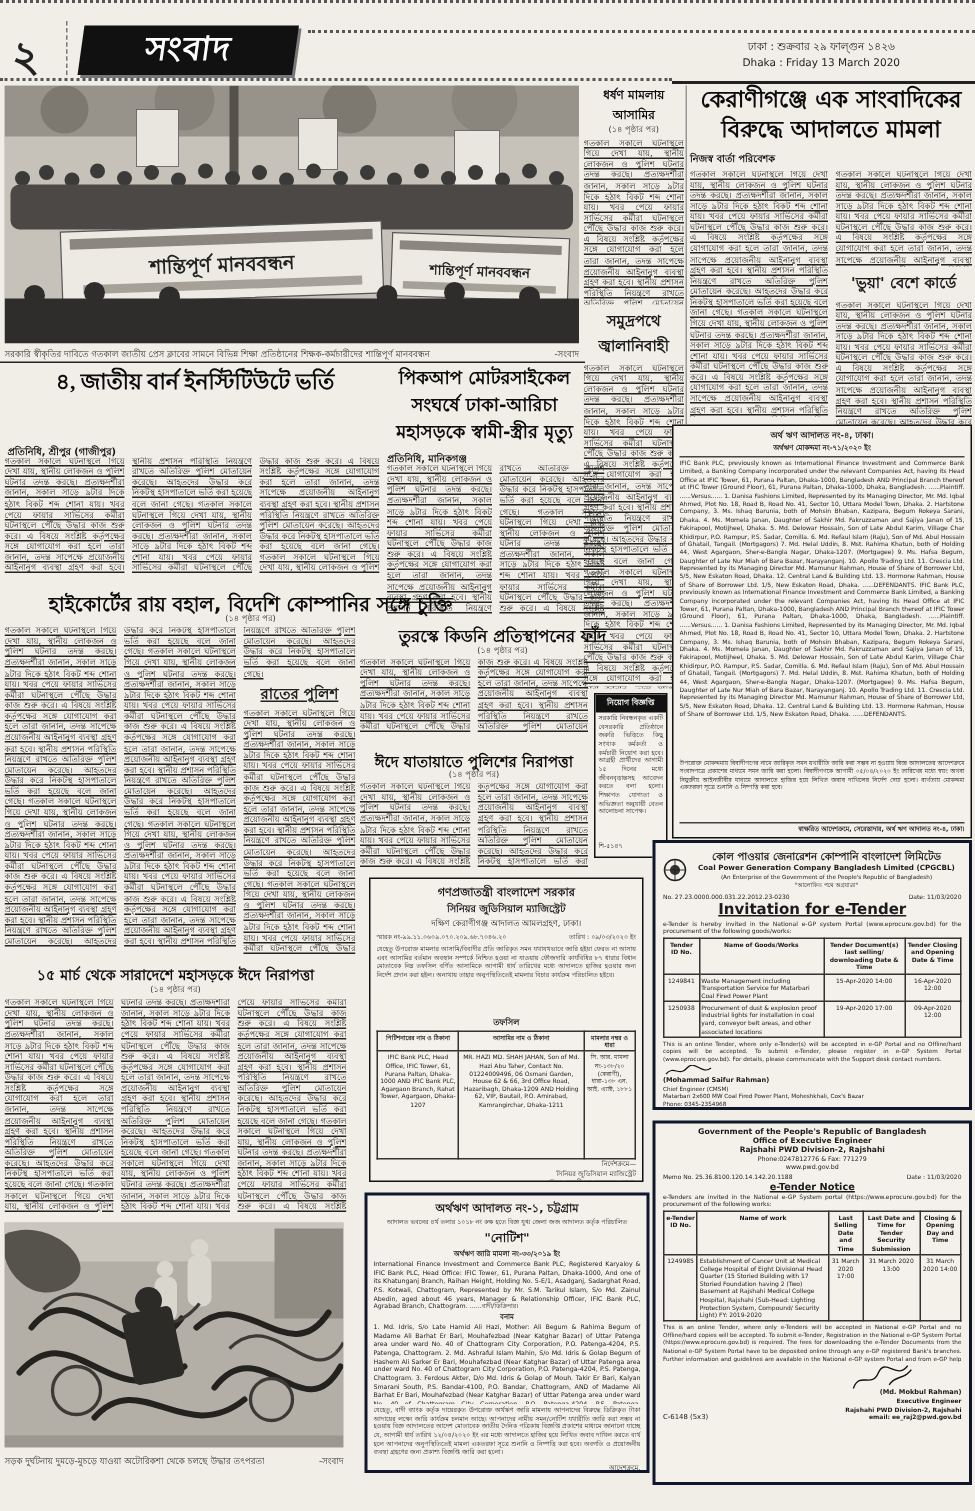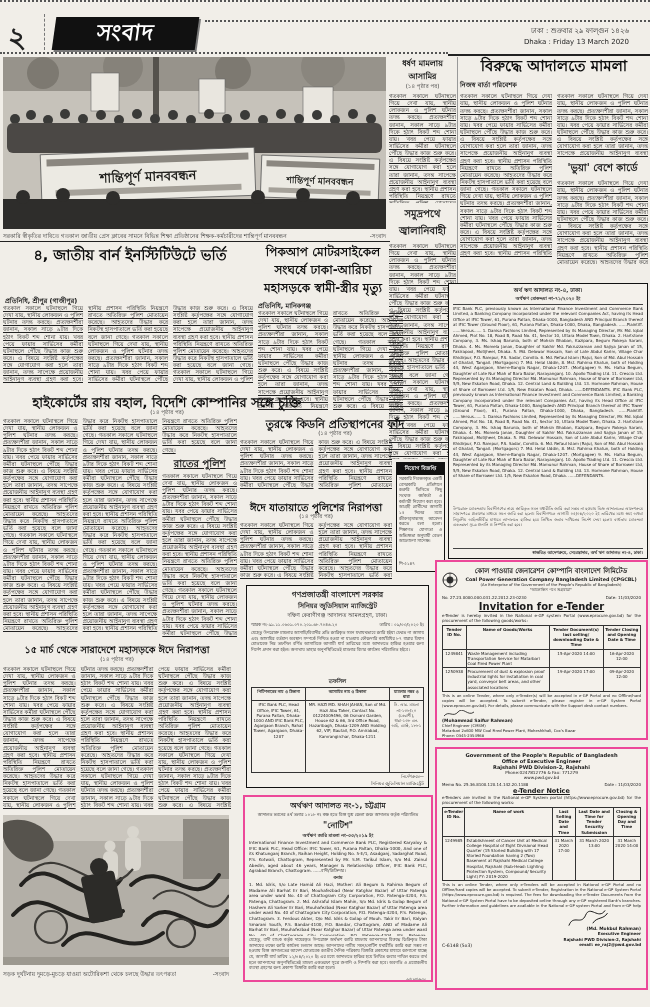--- a/index.html
+++ b/index.html
@@ -19,40 +19,40 @@
   .byline{font-weight:bold;font-size:6.5px;color:#111;}
   .crosshead{font-weight:bold;font-size:10px;text-align:center;margin:3px 0;}
   
   .btxt{font-size:5.5px;line-height:1.3;text-align:justify;color:#222;overflow:hidden;
         -webkit-hyphens:auto;word-break:break-word;text-decoration:underline;}
   .cols2{column-count:2;column-gap:5px;column-fill:auto;}
   .cols3{column-count:3;column-gap:5px;column-fill:auto;}
   .caption{font-size:5.8px;color:#333;display:flex;justify-content:space-between;}
   
   .nbox{border:1px solid #111;background:#f4f1eb;overflow:hidden;box-sizing:border-box;}
-  .nbox2{border:2px solid #ec4899;}
+  .nbox2{border:2px solid #0f172a;}
   .c{text-align:center;}
   .tiny{font-size:4.2px;line-height:1.35;text-align:justify;color:#1c1c1c;}
   .tb{width:100%;border-collapse:collapse;}
   .tb th,.tb td{border:0.5px solid #333;font-size:4px;line-height:1.3;padding:1px;vertical-align:top;}
   .tb th{font-weight:bold;text-align:center;}
   .sig{font-size:4.4px;line-height:1.4;}
   .photo{background:#b9b5ad;overflow:hidden;}
   svg{display:block;}
 </style>
 </head>
 <body>
 
 <div class="abs dotted" style="left:0;top:10;width:650px;"></div>
 <div class="abs pageno" style="left:8px;top:16px;">২</div>
 <div class="abs" style="left:44px;top:14px;width:0;height:36px;border-left:1px dashed #777;"></div>
 <div class="abs mast" style="left:54px;top:17px;width:143px;height:33px;">সংবাদ</div>
 <div class="abs dotted" style="left:205px;top:20px;width:445px;"></div>
 <div class="abs dotted" style="left:0;top:52px;width:448px;"></div>
-<div class="abs dateline" style="left:434px;top:26px;width:195px;">
+<div class="abs dateline" style="left:450px;top:26px;width:195px;text-align:center;">
   <div>ঢাকা : শুক্রবার ২৯ ফাল্গুন ১৪২৬</div>
   <div>Dhaka : Friday 13 March 2020</div>
 </div>
 <div class="abs rule" style="left:448px;top:54px;width:202px;height:1.5px;"></div>
 
 <div class="abs photo" style="left:3px;top:57px;width:383px;height:172px;">
   <svg width="383" height="172" viewBox="0 0 383 172">
     <rect width="383" height="172" fill="#c6c2ba"></rect>
     <rect y="0" width="383" height="34" fill="#97938b"></rect>
     <circle cx="40" cy="16" r="16" fill="#7d7971"></circle>
@@ -122,34 +122,35 @@
 <div class="abs" style="left:389px;top:57px;width:67px;height:402px;overflow:hidden;">
   <div class="hl" style="font-size:8px;">ধর্ষণ মামলায় আসামির</div>
   <div class="cont">(১৪ পৃষ্ঠার পর)</div>
   <div class="btxt" style="height:110px;margin-top:2px;">গতকাল সকালে ঘটনাস্থলে গিয়ে দেখা যায়, স্থানীয় লোকজন ও পুলিশ ঘটনার তদন্ত করছে। প্রত্যক্ষদর্শীরা জানান, সকাল সাড়ে ৯টার দিকে হঠাৎ বিকট শব্দ শোনা যায়। খবর পেয়ে ফায়ার সার্ভিসের কর্মীরা ঘটনাস্থলে পৌঁছে উদ্ধার কাজ শুরু করে। এ বিষয়ে সংশ্লিষ্ট কর্তৃপক্ষের সঙ্গে যোগাযোগ করা হলে তারা জানান, তদন্ত সাপেক্ষে প্রয়োজনীয় আইনানুগ ব্যবস্থা গ্রহণ করা হবে। স্থানীয় প্রশাসন পরিস্থিতি নিয়ন্ত্রণে রাখতে অতিরিক্ত পুলিশ মোতায়েন করেছে। আহতদের উদ্ধার করে নিকটস্থ হাসপাতালে ভর্তি করা হয়েছে বলে জানা গেছে। গতকাল সকালে ঘটনাস্থলে গিয়ে দেখা যায়, স্থানীয় লোকজন ও পুলিশ ঘটনার তদন্ত করছে। প্রত্যক্ষদর্শীরা জানান, সকাল সাড়ে ৯টার দিকে হঠাৎ বিকট শব্দ শোনা যায়। খবর পেয়ে ফায়ার সার্ভিসের কর্মীরা ঘটনাস্থলে পৌঁছে উদ্ধার কাজ শুরু করে। এ বিষয়ে সংশ্লিষ্ট কর্তৃপক্ষের সঙ্গে যোগাযোগ করা হলে তারা জানান, তদন্ত সাপেক্ষে প্রয়োজনীয় আইনানুগ ব্যবস্থা গ্রহণ করা হবে। স্থানীয় প্রশাসন পরিস্থিতি নিয়ন্ত্রণে রাখতে অতিরিক্ত পুলিশ মোতায়েন করেছে। আহতদের উদ্ধার করে নিকটস্থ হাসপাতালে ভর্তি করা হয়েছে বলে জানা গেছে।</div>
   <div class="crosshead">সমুদ্রপথে জ্বালানিবাহী</div>
   <div class="btxt" style="height:252px;">গতকাল সকালে ঘটনাস্থলে গিয়ে দেখা যায়, স্থানীয় লোকজন ও পুলিশ ঘটনার তদন্ত করছে। প্রত্যক্ষদর্শীরা জানান, সকাল সাড়ে ৯টার দিকে হঠাৎ বিকট শব্দ শোনা যায়। খবর পেয়ে ফায়ার সার্ভিসের কর্মীরা ঘটনাস্থলে পৌঁছে উদ্ধার কাজ শুরু করে। এ বিষয়ে সংশ্লিষ্ট কর্তৃপক্ষের সঙ্গে যোগাযোগ করা হলে তারা জানান, তদন্ত সাপেক্ষে প্রয়োজনীয় আইনানুগ ব্যবস্থা গ্রহণ করা হবে। স্থানীয় প্রশাসন পরিস্থিতি নিয়ন্ত্রণে রাখতে অতিরিক্ত পুলিশ মোতায়েন করেছে। আহতদের উদ্ধার করে নিকটস্থ হাসপাতালে ভর্তি করা হয়েছে বলে জানা গেছে। গতকাল সকালে ঘটনাস্থলে গিয়ে দেখা যায়, স্থানীয় লোকজন ও পুলিশ ঘটনার তদন্ত করছে। প্রত্যক্ষদর্শীরা জানান, সকাল সাড়ে ৯টার দিকে হঠাৎ বিকট শব্দ শোনা যায়। খবর পেয়ে ফায়ার সার্ভিসের কর্মীরা ঘটনাস্থলে পৌঁছে উদ্ধার কাজ শুরু করে। এ বিষয়ে সংশ্লিষ্ট কর্তৃপক্ষের সঙ্গে যোগাযোগ করা হলে তারা জানান, তদন্ত সাপেক্ষে প্রয়োজনীয় আইনানুগ ব্যবস্থা গ্রহণ করা হবে। স্থানীয় প্রশাসন পরিস্থিতি নিয়ন্ত্রণে রাখতে অতিরিক্ত পুলিশ মোতায়েন করেছে। আহতদের উদ্ধার করে নিকটস্থ হাসপাতালে ভর্তি করা হয়েছে বলে জানা গেছে। গতকাল সকালে ঘটনাস্থলে গিয়ে দেখা যায়, স্থানীয় লোকজন ও পুলিশ ঘটনার তদন্ত করছে। প্রত্যক্ষদর্শীরা জানান, সকাল সাড়ে ৯টার দিকে হঠাৎ বিকট শব্দ শোনা যায়। খবর পেয়ে ফায়ার সার্ভিসের কর্মীরা ঘটনাস্থলে পৌঁছে উদ্ধার কাজ শুরু করে। এ বিষয়ে সংশ্লিষ্ট কর্তৃপক্ষের সঙ্গে যোগাযোগ করা হলে তারা জানান, তদন্ত সাপেক্ষে প্রয়োজনীয় আইনানুগ ব্যবস্থা গ্রহণ করা হবে। স্থানীয় প্রশাসন পরিস্থিতি নিয়ন্ত্রণে রাখতে অতিরিক্ত পুলিশ মোতায়েন করেছে। আহতদের উদ্ধার করে নিকটস্থ হাসপাতালে ভর্তি করা হয়েছে বলে জানা গেছে। গতকাল সকালে ঘটনাস্থলে গিয়ে দেখা যায়, স্থানীয় লোকজন ও পুলিশ ঘটনার তদন্ত করছে। প্রত্যক্ষদর্শীরা জানান, সকাল সাড়ে ৯টার দিকে হঠাৎ বিকট শব্দ শোনা যায়। খবর পেয়ে ফায়ার সার্ভিসের কর্মীরা ঘটনাস্থলে পৌঁছে উদ্ধার কাজ শুরু করে। এ বিষয়ে সংশ্লিষ্ট কর্তৃপক্ষের সঙ্গে যোগাযোগ করা হলে তারা জানান, তদন্ত সাপেক্ষে প্রয়োজনীয় আইনানুগ ব্যবস্থা গ্রহণ করা হবে। স্থানীয় প্রশাসন পরিস্থিতি নিয়ন্ত্রণে রাখতে অতিরিক্ত পুলিশ মোতায়েন করেছে। আহতদের উদ্ধার করে নিকটস্থ হাসপাতালে ভর্তি করা হয়েছে বলে জানা গেছে।</div>
 </div>
 <div class="abs" style="left:457px;top:57px;width:0;height:226px;border-left:0.5px solid #999;"></div>
 
 <div class="abs" style="left:460px;top:56px;width:188px;">
+  <div class="hl" style="font-size:15px;line-height:1.35;">কেরাণীগঞ্জে এক সাংবাদিকের</div>
   <div class="hl" style="font-size:15px;line-height:1.35;">বিরুদ্ধে আদালতে মামলা</div>
   <div class="byline" style="margin-top:4px;">নিজস্ব বার্তা পরিবেশক</div>
   <div style="display:flex;gap:5px;margin-top:2px;">
     <div class="btxt" style="width:92px;height:164px;">গতকাল সকালে ঘটনাস্থলে গিয়ে দেখা যায়, স্থানীয় লোকজন ও পুলিশ ঘটনার তদন্ত করছে। প্রত্যক্ষদর্শীরা জানান, সকাল সাড়ে ৯টার দিকে হঠাৎ বিকট শব্দ শোনা যায়। খবর পেয়ে ফায়ার সার্ভিসের কর্মীরা ঘটনাস্থলে পৌঁছে উদ্ধার কাজ শুরু করে। এ বিষয়ে সংশ্লিষ্ট কর্তৃপক্ষের সঙ্গে যোগাযোগ করা হলে তারা জানান, তদন্ত সাপেক্ষে প্রয়োজনীয় আইনানুগ ব্যবস্থা গ্রহণ করা হবে। স্থানীয় প্রশাসন পরিস্থিতি নিয়ন্ত্রণে রাখতে অতিরিক্ত পুলিশ মোতায়েন করেছে। আহতদের উদ্ধার করে নিকটস্থ হাসপাতালে ভর্তি করা হয়েছে বলে জানা গেছে। গতকাল সকালে ঘটনাস্থলে গিয়ে দেখা যায়, স্থানীয় লোকজন ও পুলিশ ঘটনার তদন্ত করছে। প্রত্যক্ষদর্শীরা জানান, সকাল সাড়ে ৯টার দিকে হঠাৎ বিকট শব্দ শোনা যায়। খবর পেয়ে ফায়ার সার্ভিসের কর্মীরা ঘটনাস্থলে পৌঁছে উদ্ধার কাজ শুরু করে। এ বিষয়ে সংশ্লিষ্ট কর্তৃপক্ষের সঙ্গে যোগাযোগ করা হলে তারা জানান, তদন্ত সাপেক্ষে প্রয়োজনীয় আইনানুগ ব্যবস্থা গ্রহণ করা হবে। স্থানীয় প্রশাসন পরিস্থিতি নিয়ন্ত্রণে রাখতে অতিরিক্ত পুলিশ মোতায়েন করেছে। আহতদের উদ্ধার করে নিকটস্থ হাসপাতালে ভর্তি করা হয়েছে বলে জানা গেছে। গতকাল সকালে ঘটনাস্থলে গিয়ে দেখা যায়, স্থানীয় লোকজন ও পুলিশ ঘটনার তদন্ত করছে। প্রত্যক্ষদর্শীরা জানান, সকাল সাড়ে ৯টার দিকে হঠাৎ বিকট শব্দ শোনা যায়। খবর পেয়ে ফায়ার সার্ভিসের কর্মীরা ঘটনাস্থলে পৌঁছে উদ্ধার কাজ শুরু করে। এ বিষয়ে সংশ্লিষ্ট কর্তৃপক্ষের সঙ্গে যোগাযোগ করা হলে তারা জানান, তদন্ত সাপেক্ষে প্রয়োজনীয় আইনানুগ ব্যবস্থা গ্রহণ করা হবে। স্থানীয় প্রশাসন পরিস্থিতি নিয়ন্ত্রণে রাখতে অতিরিক্ত পুলিশ মোতায়েন করেছে। আহতদের উদ্ধার করে নিকটস্থ হাসপাতালে ভর্তি করা হয়েছে বলে জানা গেছে।</div>
     <div style="width:91px;">
       <div class="btxt" style="width:91px;height:64px;">গতকাল সকালে ঘটনাস্থলে গিয়ে দেখা যায়, স্থানীয় লোকজন ও পুলিশ ঘটনার তদন্ত করছে। প্রত্যক্ষদর্শীরা জানান, সকাল সাড়ে ৯টার দিকে হঠাৎ বিকট শব্দ শোনা যায়। খবর পেয়ে ফায়ার সার্ভিসের কর্মীরা ঘটনাস্থলে পৌঁছে উদ্ধার কাজ শুরু করে। এ বিষয়ে সংশ্লিষ্ট কর্তৃপক্ষের সঙ্গে যোগাযোগ করা হলে তারা জানান, তদন্ত সাপেক্ষে প্রয়োজনীয় আইনানুগ ব্যবস্থা গ্রহণ করা হবে। স্থানীয় প্রশাসন পরিস্থিতি নিয়ন্ত্রণে রাখতে অতিরিক্ত পুলিশ মোতায়েন করেছে। আহতদের উদ্ধার করে নিকটস্থ হাসপাতালে ভর্তি করা হয়েছে বলে জানা গেছে।</div>
       <div class="crosshead">'ভুয়া' বেশে কার্ডে</div>
       <div class="btxt" style="width:91px;height:84px;">গতকাল সকালে ঘটনাস্থলে গিয়ে দেখা যায়, স্থানীয় লোকজন ও পুলিশ ঘটনার তদন্ত করছে। প্রত্যক্ষদর্শীরা জানান, সকাল সাড়ে ৯টার দিকে হঠাৎ বিকট শব্দ শোনা যায়। খবর পেয়ে ফায়ার সার্ভিসের কর্মীরা ঘটনাস্থলে পৌঁছে উদ্ধার কাজ শুরু করে। এ বিষয়ে সংশ্লিষ্ট কর্তৃপক্ষের সঙ্গে যোগাযোগ করা হলে তারা জানান, তদন্ত সাপেক্ষে প্রয়োজনীয় আইনানুগ ব্যবস্থা গ্রহণ করা হবে। স্থানীয় প্রশাসন পরিস্থিতি নিয়ন্ত্রণে রাখতে অতিরিক্ত পুলিশ মোতায়েন করেছে। আহতদের উদ্ধার করে নিকটস্থ হাসপাতালে ভর্তি করা হয়েছে বলে জানা গেছে। গতকাল সকালে ঘটনাস্থলে গিয়ে দেখা যায়, স্থানীয় লোকজন ও পুলিশ ঘটনার তদন্ত করছে। প্রত্যক্ষদর্শীরা জানান, সকাল সাড়ে ৯টার দিকে হঠাৎ বিকট শব্দ শোনা যায়। খবর পেয়ে ফায়ার সার্ভিসের কর্মীরা ঘটনাস্থলে পৌঁছে উদ্ধার কাজ শুরু করে। এ বিষয়ে সংশ্লিষ্ট কর্তৃপক্ষের সঙ্গে যোগাযোগ করা হলে তারা জানান, তদন্ত সাপেক্ষে প্রয়োজনীয় আইনানুগ ব্যবস্থা গ্রহণ করা হবে। স্থানীয় প্রশাসন পরিস্থিতি নিয়ন্ত্রণে রাখতে অতিরিক্ত পুলিশ মোতায়েন করেছে। আহতদের উদ্ধার করে নিকটস্থ হাসপাতালে ভর্তি করা হয়েছে বলে জানা গেছে।</div>
     </div>
   </div>
 </div>
 
 <div class="abs" style="left:6px;top:245px;width:248px;">
-  <div class="hl" style="font-size:14.5px;line-height:1.4;">৪, জাতীয় বার্ন ইনস্টিটিউটে ভর্তি</div>
+  <div class="hl" style="font-size:14.5px;line-height:1.4;font-family:Liberation Serif, serif;">৪, জাতীয় বার্ন ইনস্টিটিউটে ভর্তি</div>
 </div>
 <div class="abs byline" style="left:5px;top:296px;">প্রতিনিধি, শ্রীপুর (গাজীপুর)</div>
 <div class="abs btxt cols3" style="left:3px;top:305px;width:250px;height:84px;">গতকাল সকালে ঘটনাস্থলে গিয়ে দেখা যায়, স্থানীয় লোকজন ও পুলিশ ঘটনার তদন্ত করছে। প্রত্যক্ষদর্শীরা জানান, সকাল সাড়ে ৯টার দিকে হঠাৎ বিকট শব্দ শোনা যায়। খবর পেয়ে ফায়ার সার্ভিসের কর্মীরা ঘটনাস্থলে পৌঁছে উদ্ধার কাজ শুরু করে। এ বিষয়ে সংশ্লিষ্ট কর্তৃপক্ষের সঙ্গে যোগাযোগ করা হলে তারা জানান, তদন্ত সাপেক্ষে প্রয়োজনীয় আইনানুগ ব্যবস্থা গ্রহণ করা হবে। স্থানীয় প্রশাসন পরিস্থিতি নিয়ন্ত্রণে রাখতে অতিরিক্ত পুলিশ মোতায়েন করেছে। আহতদের উদ্ধার করে নিকটস্থ হাসপাতালে ভর্তি করা হয়েছে বলে জানা গেছে। গতকাল সকালে ঘটনাস্থলে গিয়ে দেখা যায়, স্থানীয় লোকজন ও পুলিশ ঘটনার তদন্ত করছে। প্রত্যক্ষদর্শীরা জানান, সকাল সাড়ে ৯টার দিকে হঠাৎ বিকট শব্দ শোনা যায়। খবর পেয়ে ফায়ার সার্ভিসের কর্মীরা ঘটনাস্থলে পৌঁছে উদ্ধার কাজ শুরু করে। এ বিষয়ে সংশ্লিষ্ট কর্তৃপক্ষের সঙ্গে যোগাযোগ করা হলে তারা জানান, তদন্ত সাপেক্ষে প্রয়োজনীয় আইনানুগ ব্যবস্থা গ্রহণ করা হবে। স্থানীয় প্রশাসন পরিস্থিতি নিয়ন্ত্রণে রাখতে অতিরিক্ত পুলিশ মোতায়েন করেছে। আহতদের উদ্ধার করে নিকটস্থ হাসপাতালে ভর্তি করা হয়েছে বলে জানা গেছে। গতকাল সকালে ঘটনাস্থলে গিয়ে দেখা যায়, স্থানীয় লোকজন ও পুলিশ ঘটনার তদন্ত করছে। প্রত্যক্ষদর্শীরা জানান, সকাল সাড়ে ৯টার দিকে হঠাৎ বিকট শব্দ শোনা যায়। খবর পেয়ে ফায়ার সার্ভিসের কর্মীরা ঘটনাস্থলে পৌঁছে উদ্ধার কাজ শুরু করে। এ বিষয়ে সংশ্লিষ্ট কর্তৃপক্ষের সঙ্গে যোগাযোগ করা হলে তারা জানান, তদন্ত সাপেক্ষে প্রয়োজনীয় আইনানুগ ব্যবস্থা গ্রহণ করা হবে। স্থানীয় প্রশাসন পরিস্থিতি নিয়ন্ত্রণে রাখতে অতিরিক্ত পুলিশ মোতায়েন করেছে। আহতদের উদ্ধার করে নিকটস্থ হাসপাতালে ভর্তি করা হয়েছে বলে জানা গেছে।</div>
 
 <div class="abs" style="left:258px;top:243px;width:130px;">
   <div class="hl" style="font-size:12px;line-height:1.5;">পিকআপ মোটরসাইকেল</div>
   <div class="hl" style="font-size:12px;line-height:1.5;">সংঘর্ষে ঢাকা-আরিচা</div>
   <div class="hl" style="font-size:12px;line-height:1.5;">মহাসড়কে স্বামী-স্ত্রীর মৃত্যু</div>
 </div>
 <div class="abs byline" style="left:258px;top:301px;">প্রতিনিধি, মানিকগঞ্জ</div>

